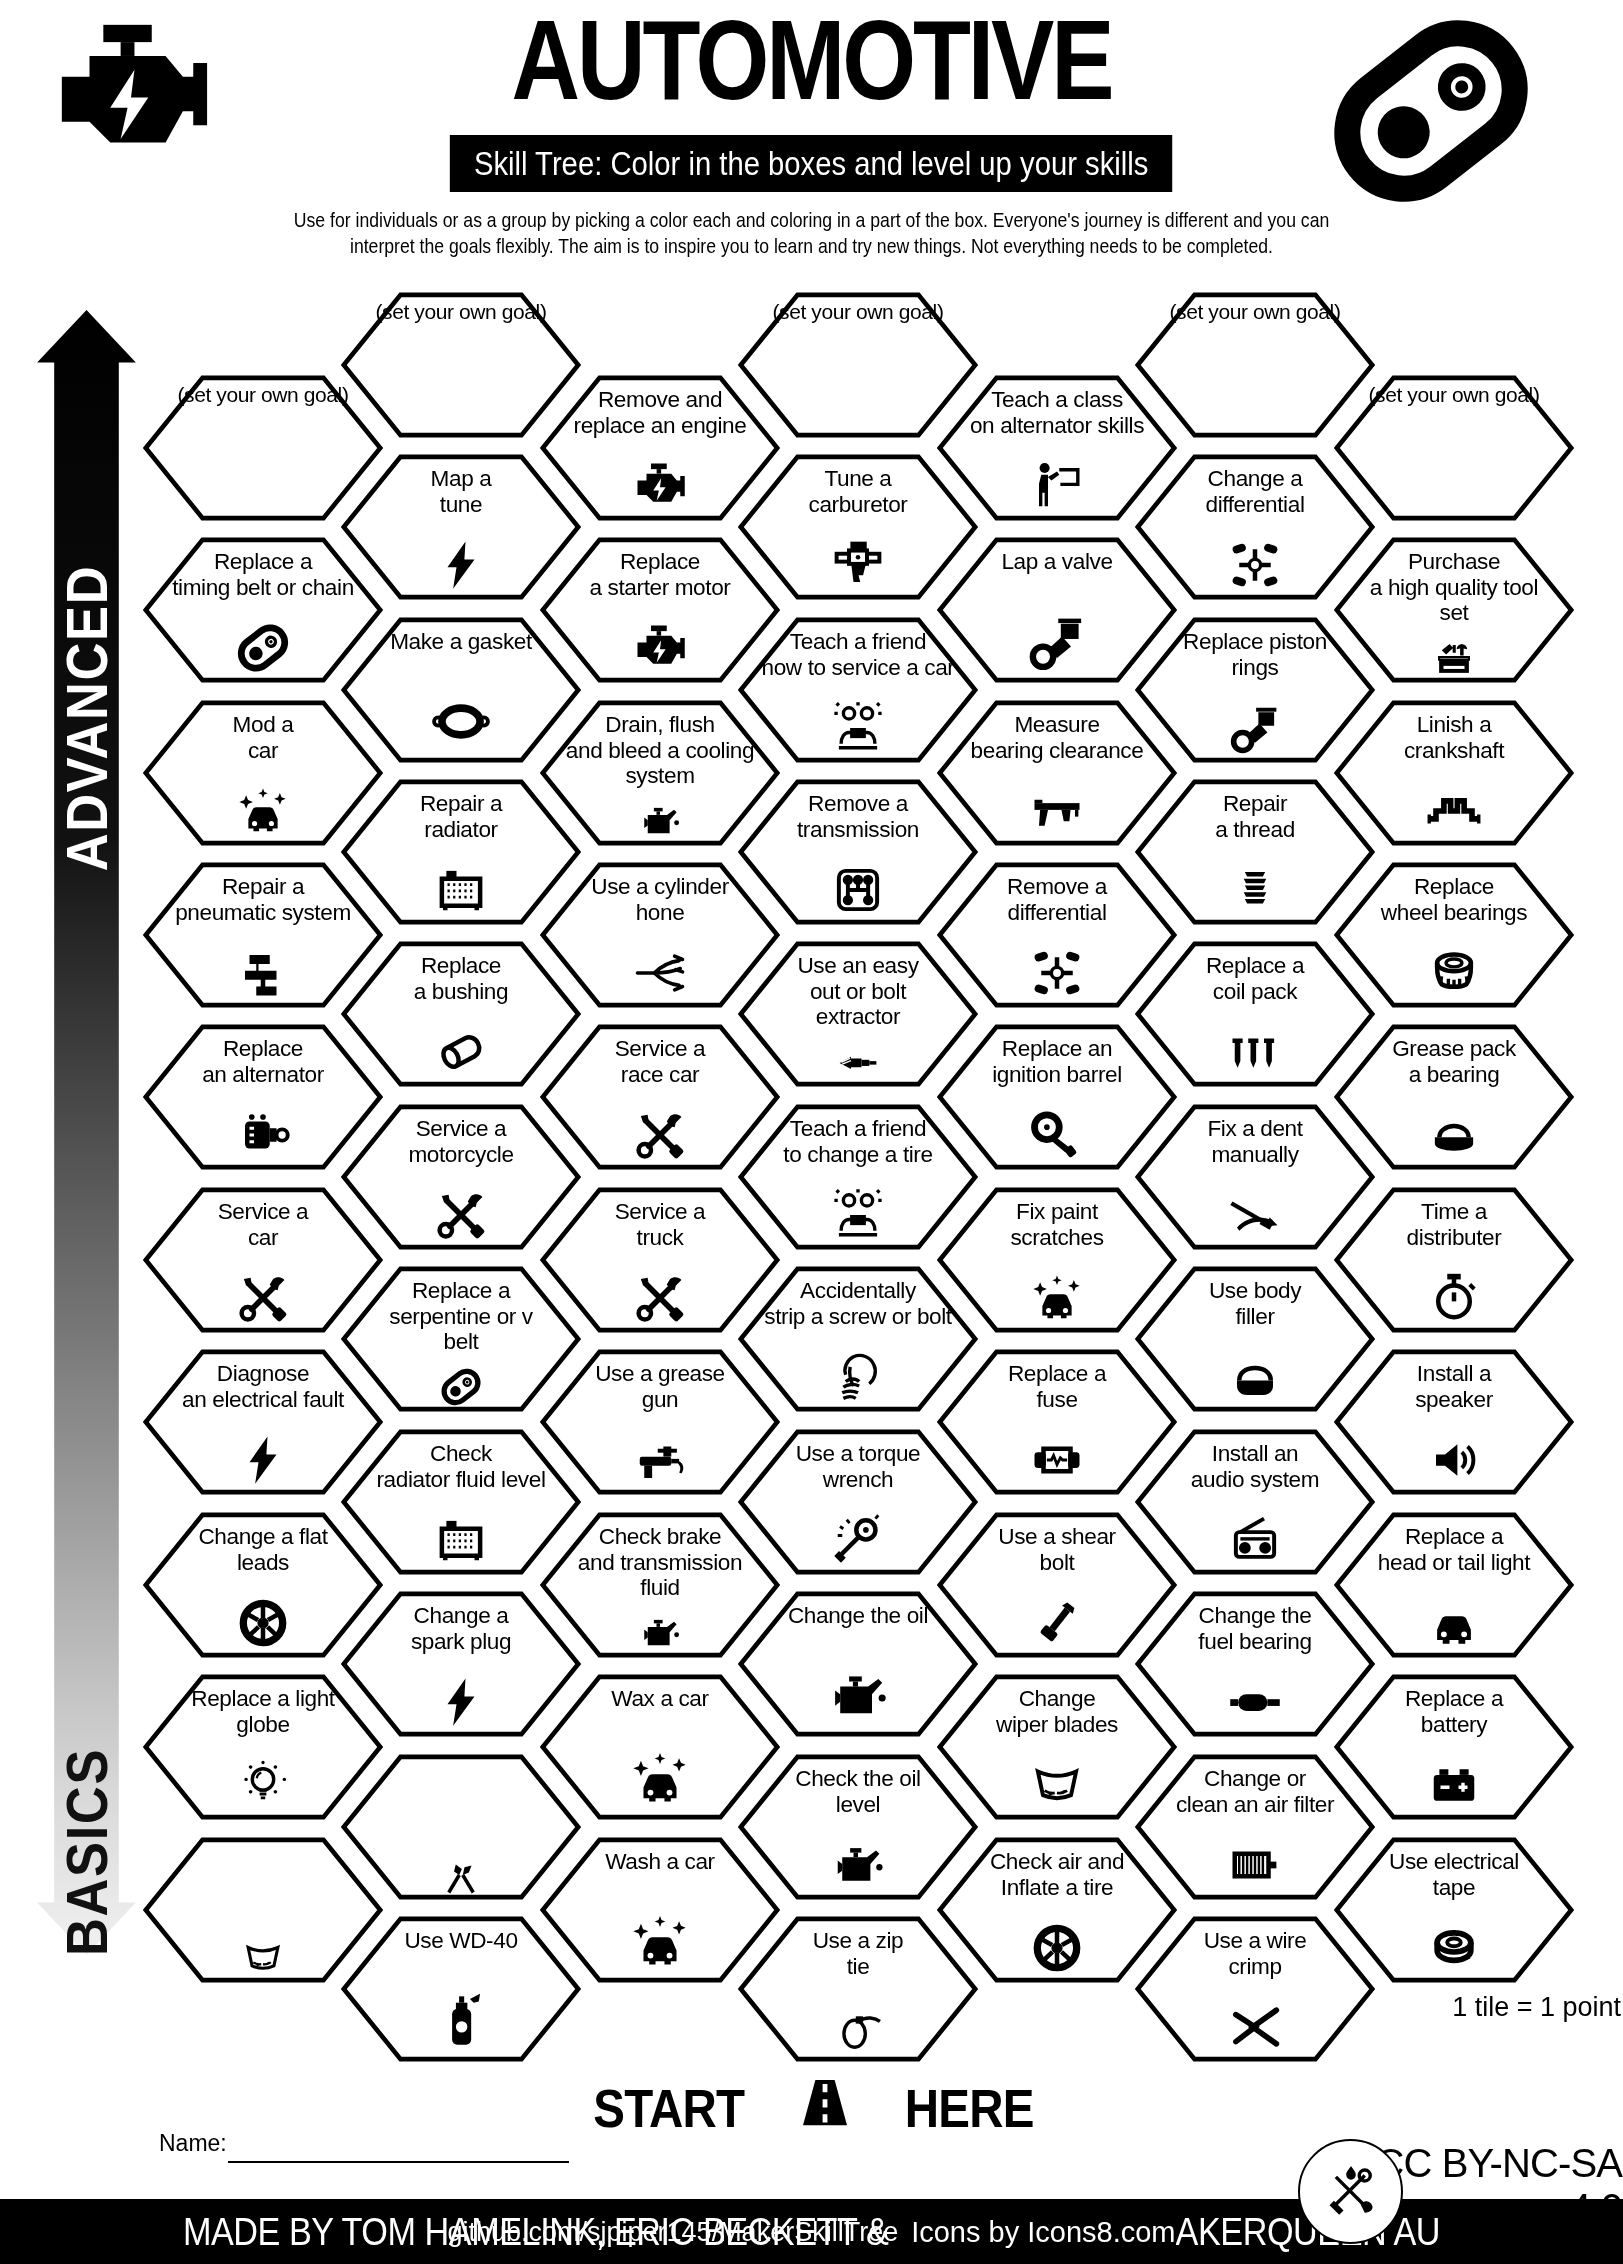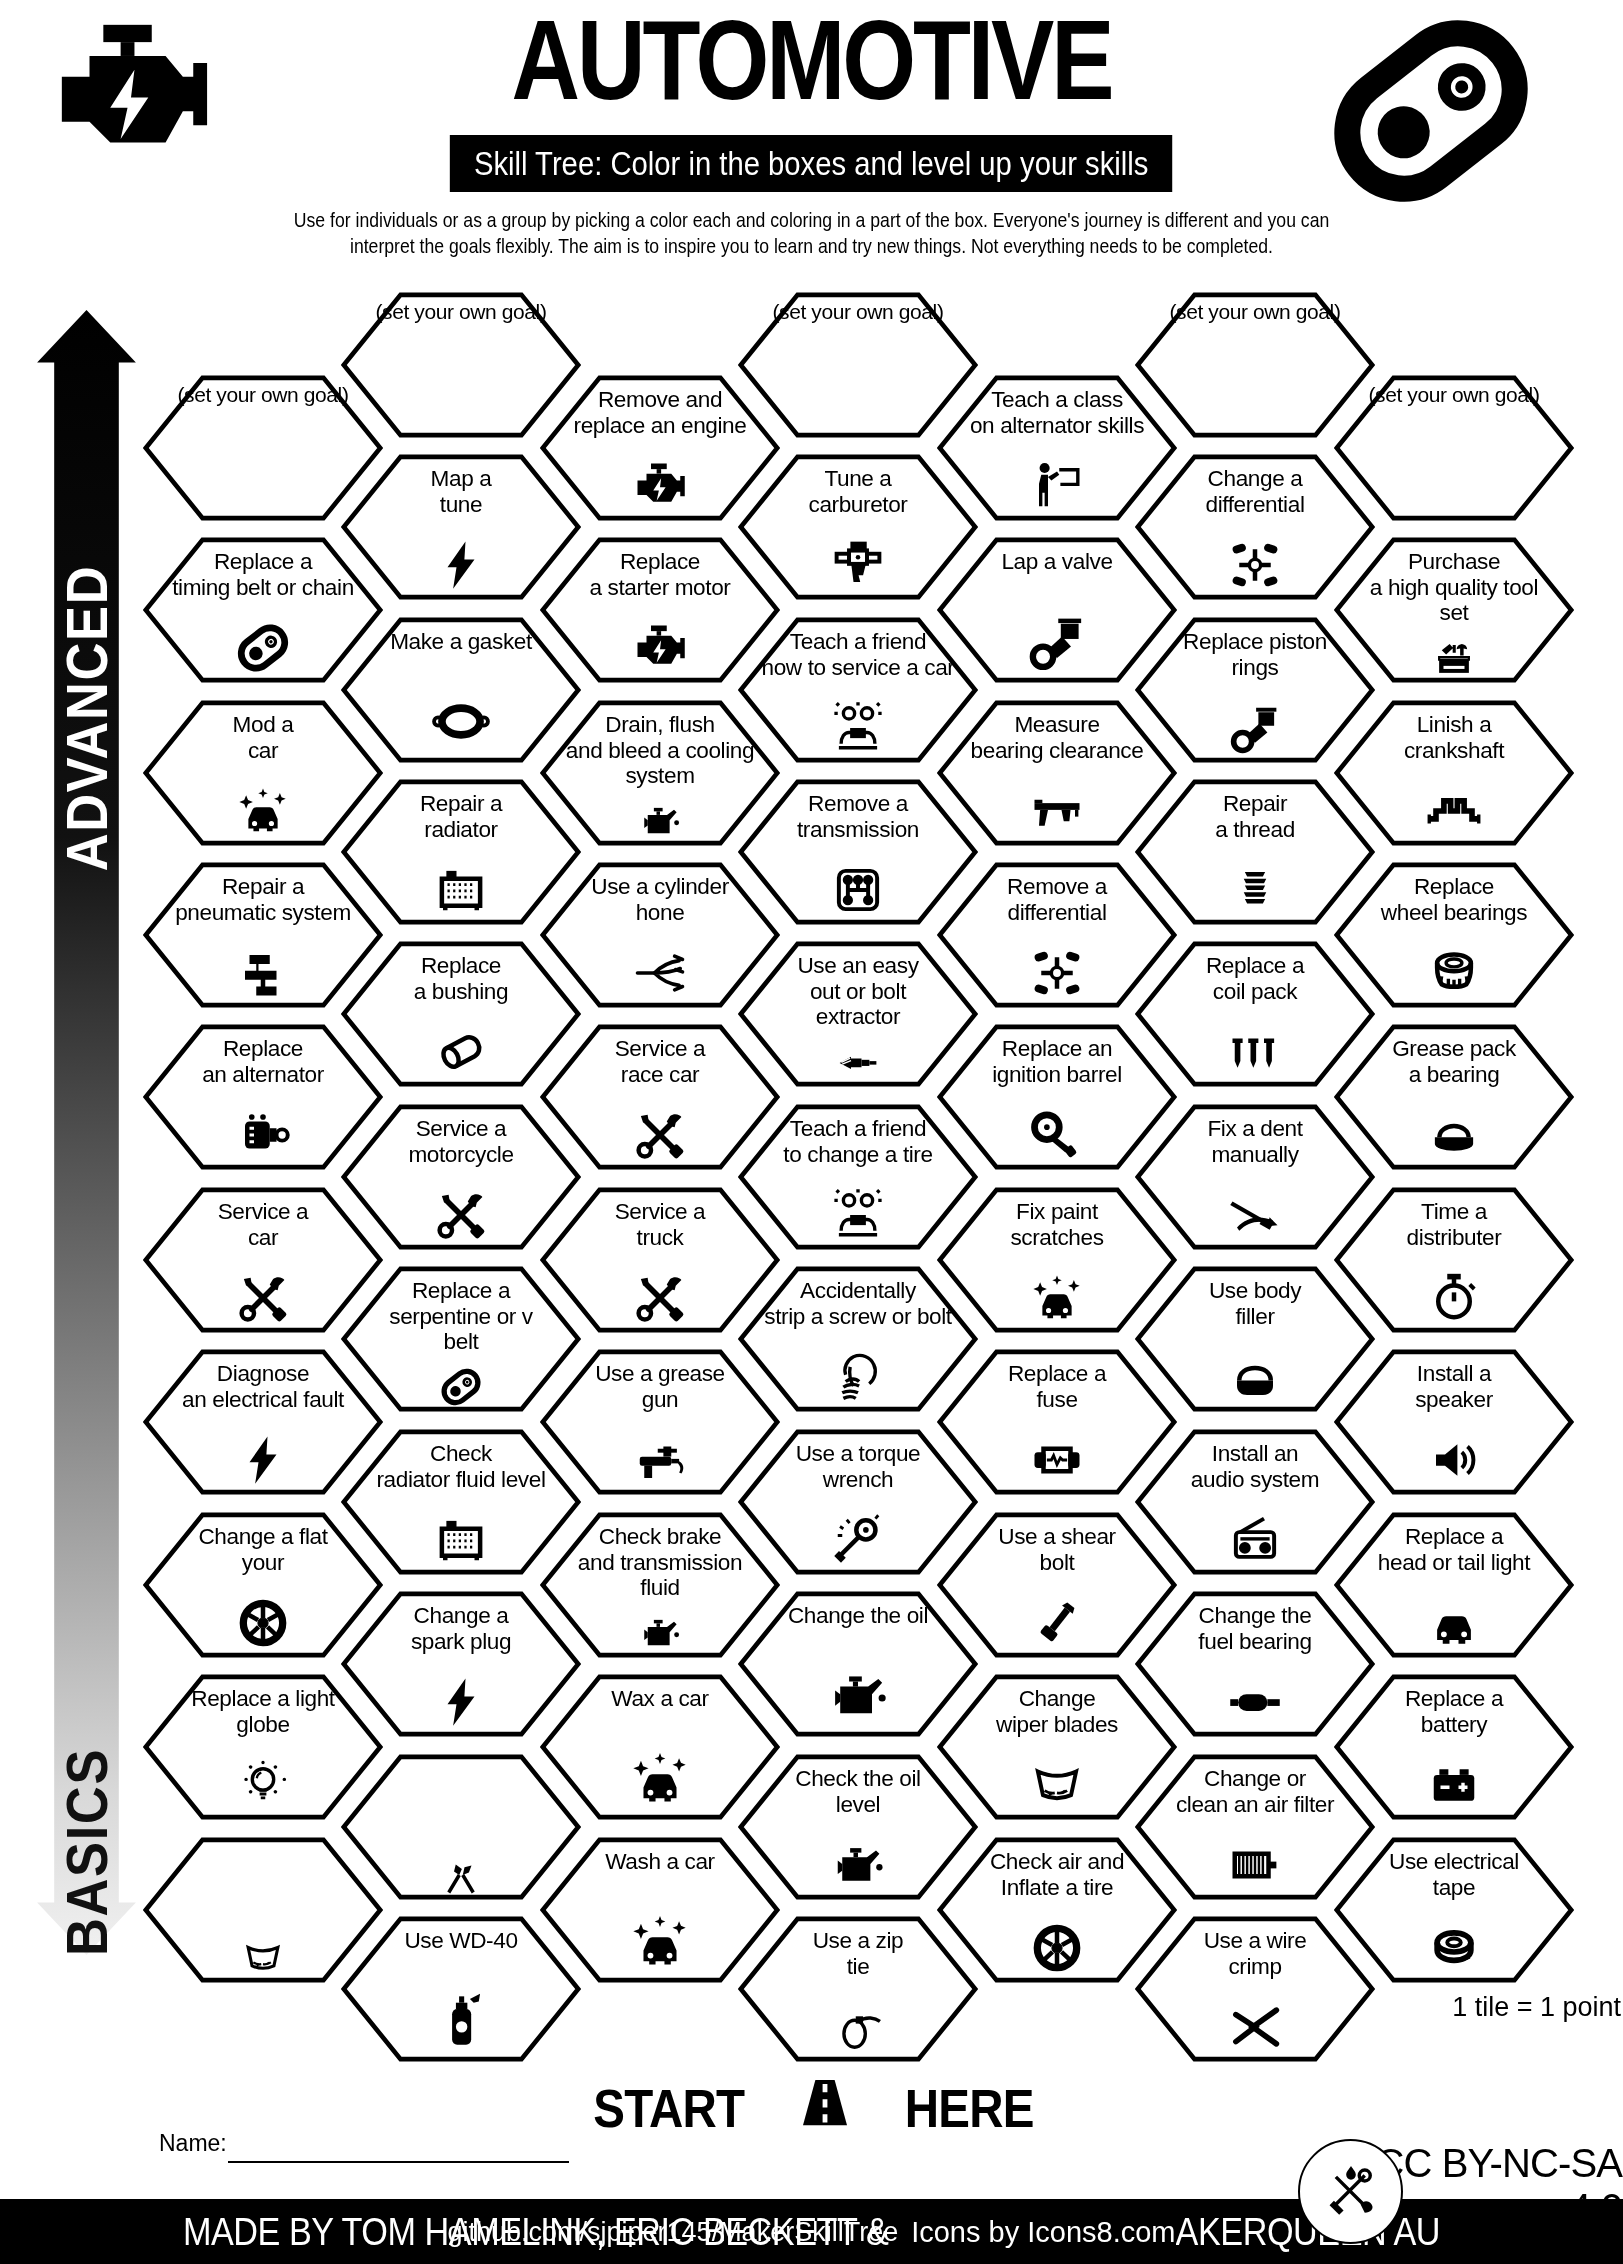--- a/index.html
+++ b/index.html
@@ -184,21 +184,21 @@
 an electrical fault</div>
         <span class="tile-icon" style="bottom: 8.3px;"><svg viewBox="0 0 48 48" width="54" height="54" aria-hidden="true">
             <path d="M28 3 L12 26 h8 L17 45 L36 19 h-9 z" fill="#000"></path>
           </svg></span>
       </div>
       <div class="tile" style="left: 143px; top: 1512px;">
         <svg class="hex" width="240" height="146" viewBox="0 0 260 158">
           <polygon points="3,79 64.5,3 195.5,3 257,79 195.5,155 64.5,155" fill="#fff" stroke="#000" stroke-width="5"></polygon>
         </svg>
         <div class="tile-label">Change a flat
-your</div>
+leads</div>
         <span class="tile-icon" style="bottom: 8.3px;"><svg viewBox="0 0 48 48" width="54" height="54" aria-hidden="true">
             <g fill="#000" stroke="#000">
               <circle cx="24" cy="24" r="17.5" fill="none" stroke-width="6.5"></circle>
               <circle cx="24" cy="24" r="4.5"></circle>
               <path d="M24 19.5V9M24 28.5V39M19.6 21.4L10 16M28.4 21.4L38 16M20 27.5L12 35M28 27.5L36 35" stroke-width="4" fill="none"></path>
             </g>
           </svg></span>
       </div>
       <div class="tile" style="left: 143px; top: 1674px;">
         <svg class="hex" width="240" height="146" viewBox="0 0 260 158">

